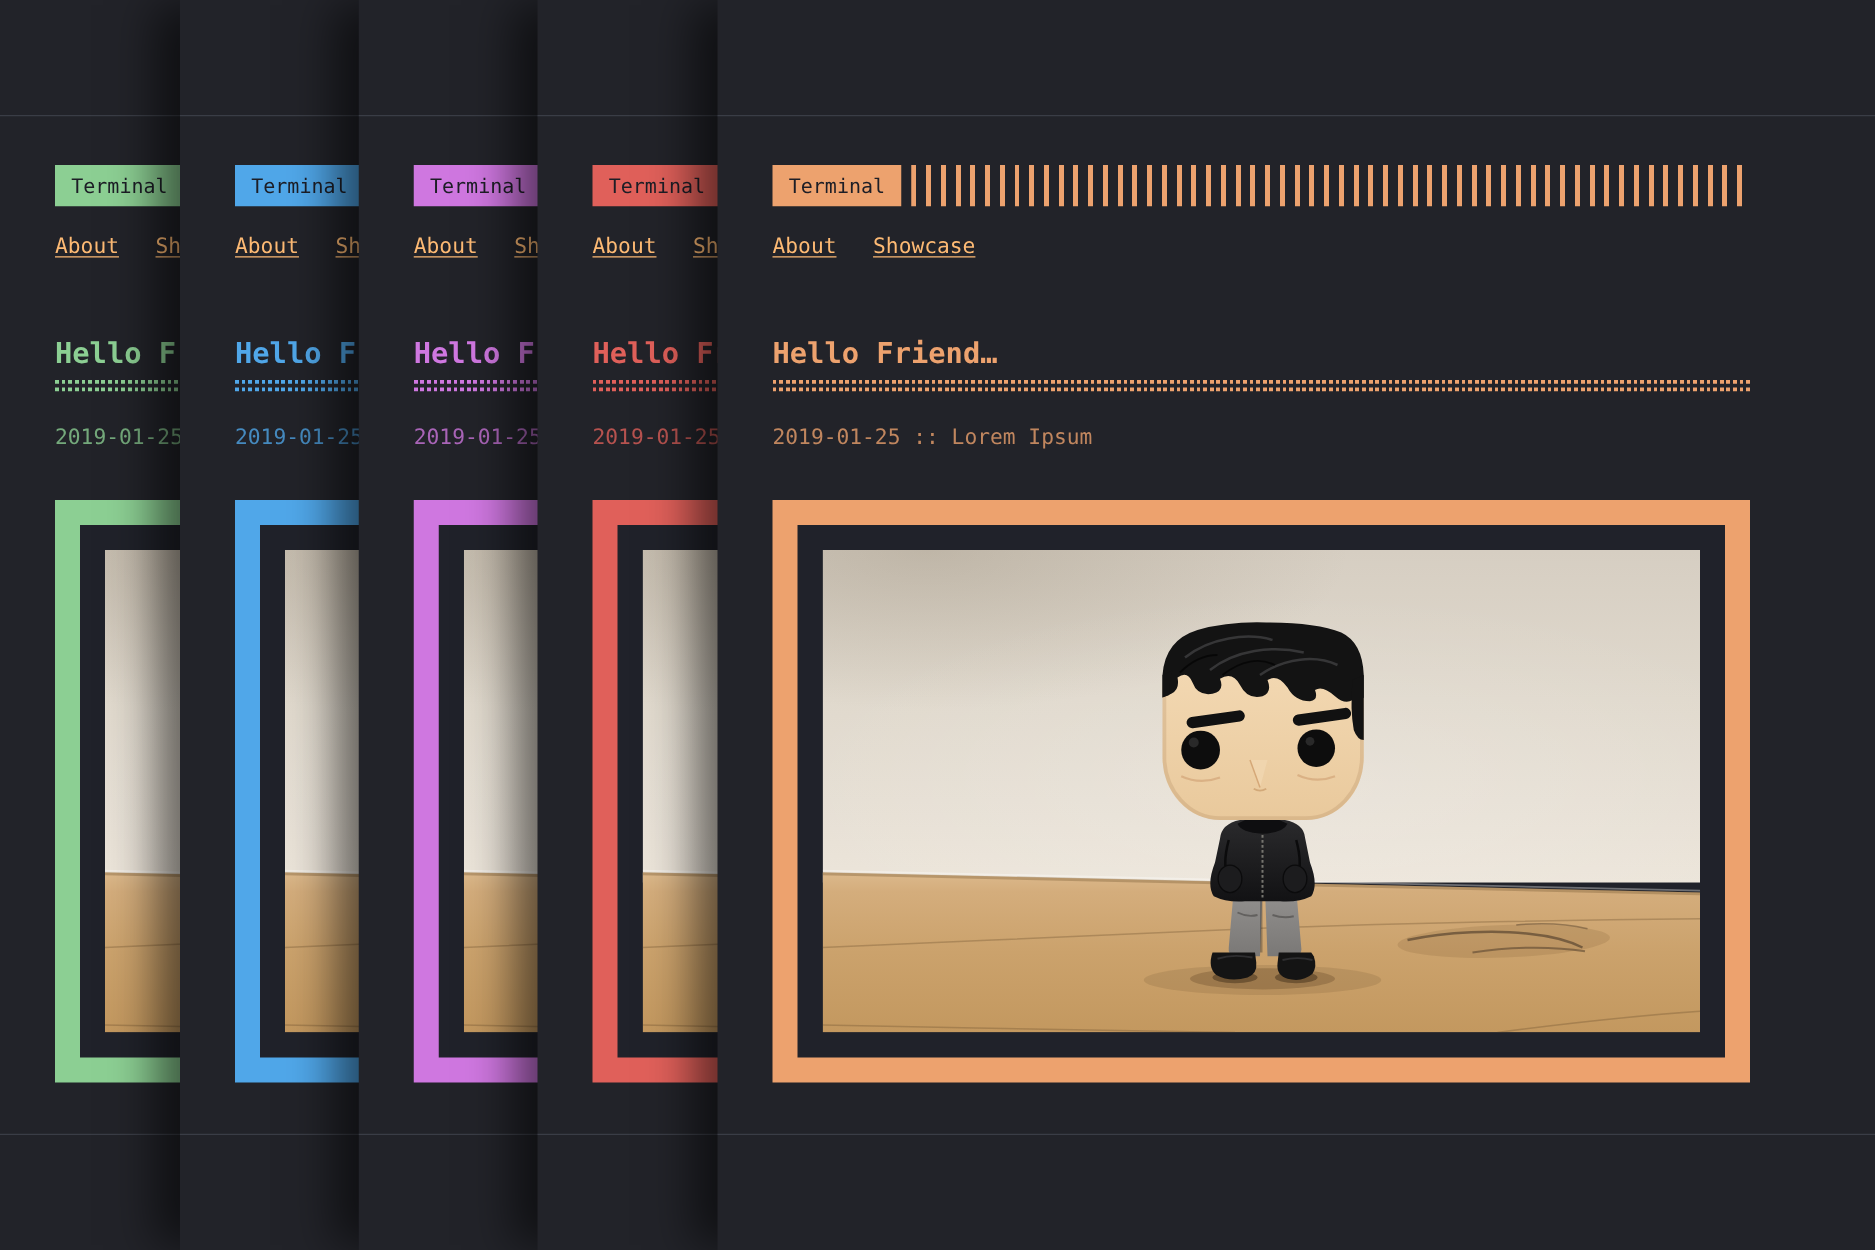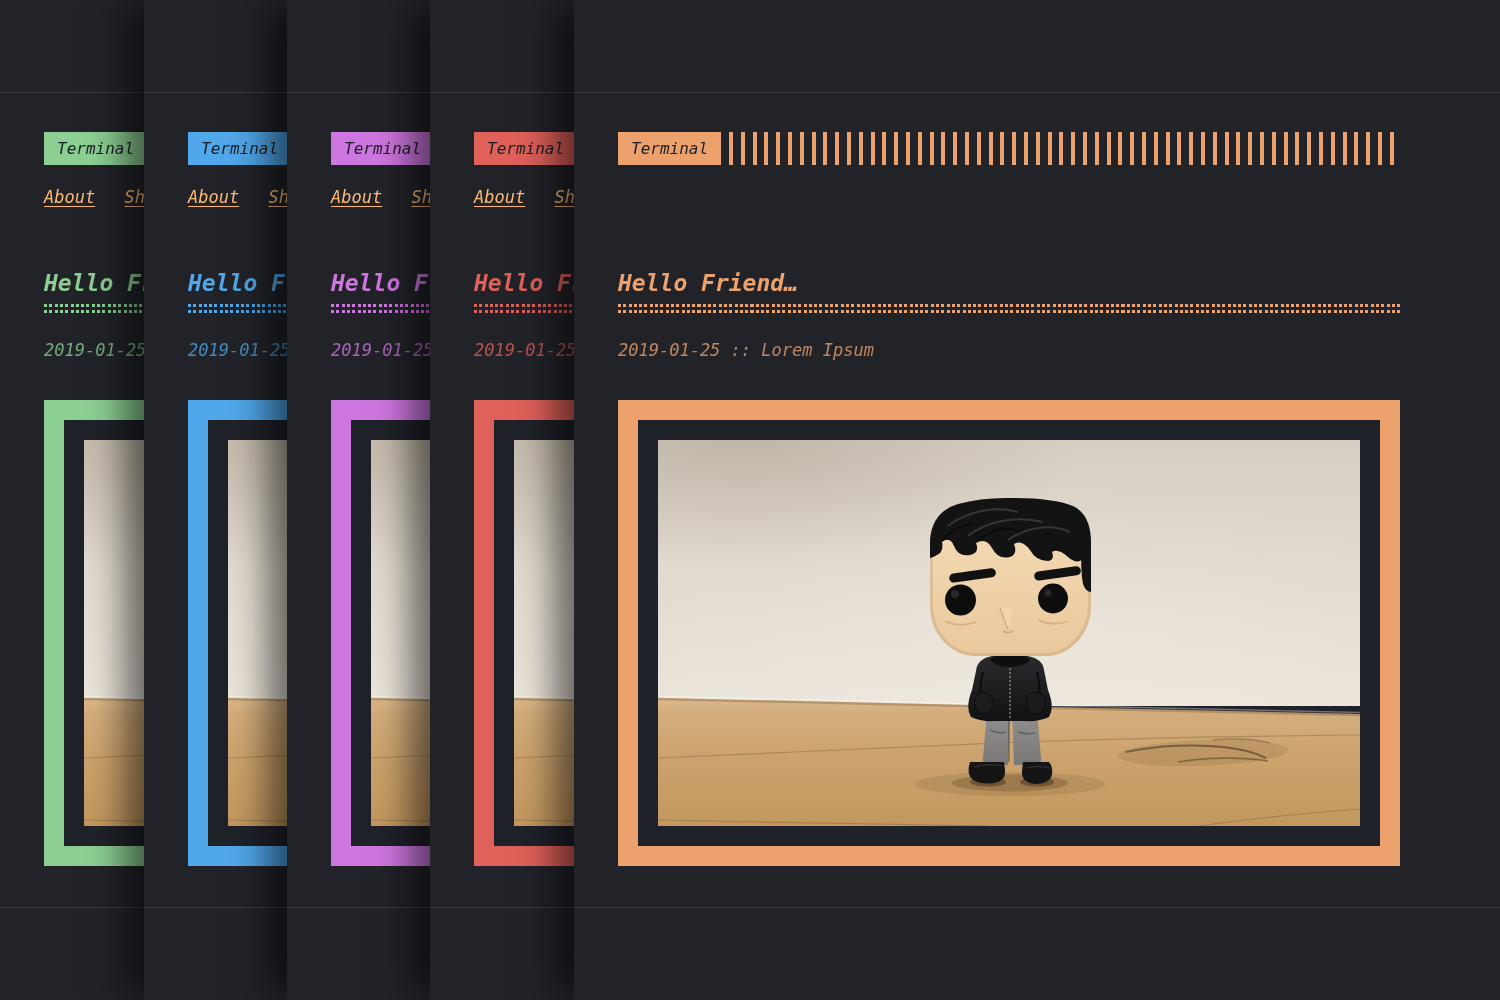--- a/index.html
+++ b/index.html
@@ -2,21 +2,21 @@
 <html><head>
 <meta charset="utf-8">
 <style>
   html, body {
     margin: 0; padding: 0;
     width: 1500px; height: 1000px;
     overflow: hidden;
     background: #222329;
     font-family: "DejaVu Sans Mono", "Liberation Mono", monospace;
   }
-  .stage { position: relative; width: 1500px; height: 1000px; font-style: italic; }
+  .stage { position: relative; width: 1500px; height: 1000px; }
 
   .panel {
     position: absolute; top: 0; height: 1000px;
     background: #222329;
     box-shadow: -24px 0 34px -4px rgba(0,0,0,0.55);
   }
   .page-line {
     position: absolute; left: 0; right: 0; height: 1px;
     background: #3a3d46;
   }
@@ -635,20 +635,24 @@
   <section class="panel" style="left: 574px; width: 926px; z-index: 5; --accent: #eda26e;">
     <div class="page-line top"></div>
     <div class="page-line bottom"></div>
     <div class="content">
 
       <header class="logo-row">
         <a class="logo">Terminal</a>
         <div class="logo-deco"></div>
       </header>
 
+      <nav class="menu">
+        <a class="nav-link">About</a>
+        <a class="nav-link">Showcase</a>
+      </nav>
 
       <h1 class="post-title">Hello Friend…</h1>
       <div class="post-title-dots"></div>
       <div class="post-meta">2019-01-25 :: Lorem Ipsum</div>
 
       <figure class="post-figure">
         <div class="photo" title="Funko Pop figure of a dark-haired man in a black zip-up jacket, grey trousers and black shoes, standing on a wooden table against a beige wall">
           <svg width="702" height="386" viewBox="0 0 702 386">
             <defs>
               <linearGradient id="wallG" x1="0" y1="0" x2="0" y2="1">

